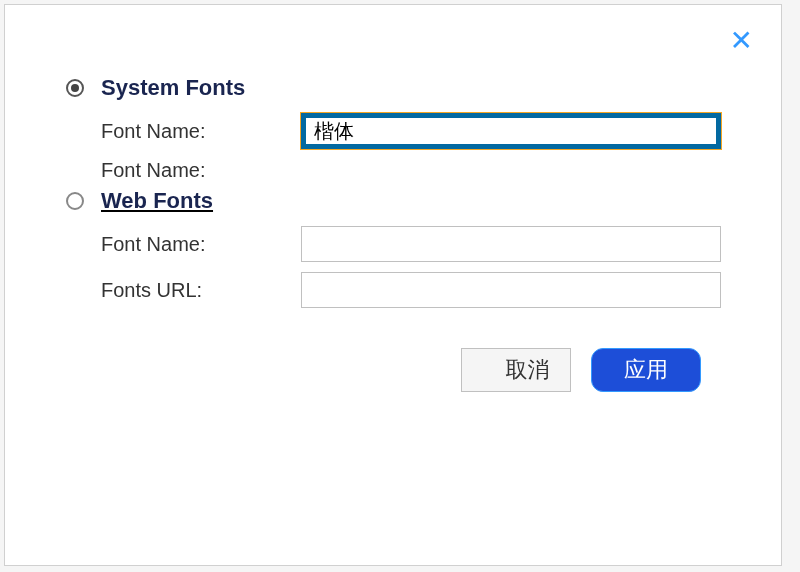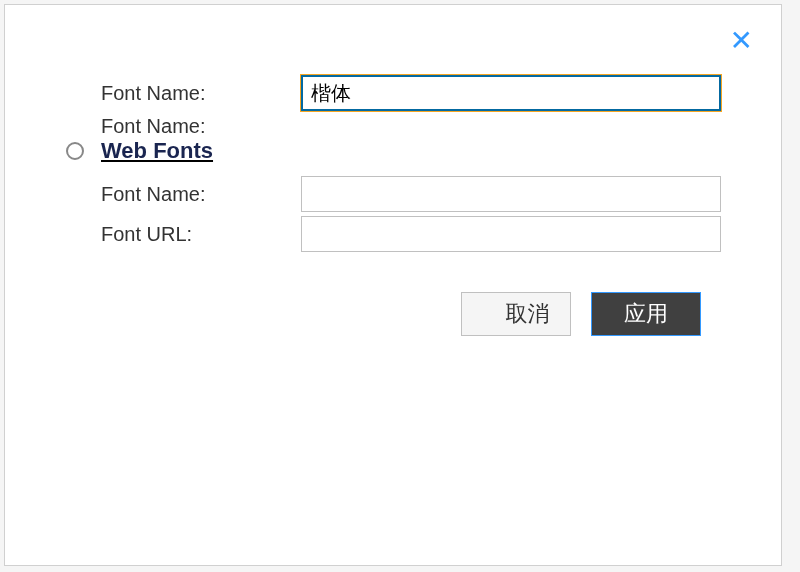--- a/index.html
+++ b/index.html
@@ -74,40 +74,40 @@
       display: block;
     }
     .section-title {
       font-size: 22px;
       font-weight: bold;
       color: #1a2550;
     }
     .field-row {
       display: flex;
       align-items: center;
-      margin-bottom: 4px;
+      margin-bottom: 10px;
       margin-left: 36px;
     }
     .field-label {
       font-size: 20px;
       color: #333;
       width: 200px;
       flex-shrink: 0;
     }
     .field-input {
       flex: 1;
       height: 36px;
       font-size: 20px;
       padding: 4px 8px;
       border: 1px solid #c0c0c0;
       outline: none;
       font-family: inherit;
     }
     .field-input.focused {
-      border: 2px solid #0369a1;
+      border: 5px solid #0369a1;
       box-shadow: 0 0 0 1px #f5a623;
     }
     .field-input.disabled {
       background: #fff;
     }
     .button-row {
       display: flex;
       justify-content: flex-end;
       gap: 20px;
       margin-top: 40px;
@@ -123,33 +123,42 @@
       align-items: center;
       justify-content: center;
       font-family: inherit;
     }
     .btn-secondary {
       background: #f5f5f5;
       color: #333;
       padding-left: 23px;
     }
     .btn-primary {
-      background: #404040;
+      background: #1d4ed8;
       color: #fff;
       border-color: #3399ff;
+      border-radius: 12px;
     }
   </style>
 </head>
 <body>
 
 <div class="dialog">
   <div class="close-btn">✕</div>
 
   <div class="content">
 
+    <div class="section-row">
+      <span class="radio-wrap">
+        <span class="radio-outer selected">
+            <span class="radio-inner"></span>
+          </span>
+      </span>
+      <span class="section-title">System Fonts</span>
+    </div>
 
     <div class="field-row">
       <span class="field-label">Font Name:</span>
       <input type="text" class="field-input focused" value="楷体" style="">
     </div>
 
     <div class="field-row">
       <span class="field-label">Font Name:</span>
     </div>
 
@@ -159,21 +168,21 @@
       </span>
       <span class="section-title">Web Fonts</span>
     </div>
 
     <div class="field-row">
       <span class="field-label">Font Name:</span>
       <input type="text" class="field-input disabled" value="" style="">
     </div>
 
     <div class="field-row">
-      <span class="field-label">Font URL:</span>
+      <span class="field-label">Fonts URL:</span>
       <input type="text" class="field-input disabled" value="" style="">
     </div>
 
     <div class="button-row">
       <button class="btn btn-secondary">取消</button>
       <button class="btn btn-primary">应用</button>
     </div>
 
   </div>
 </div>

